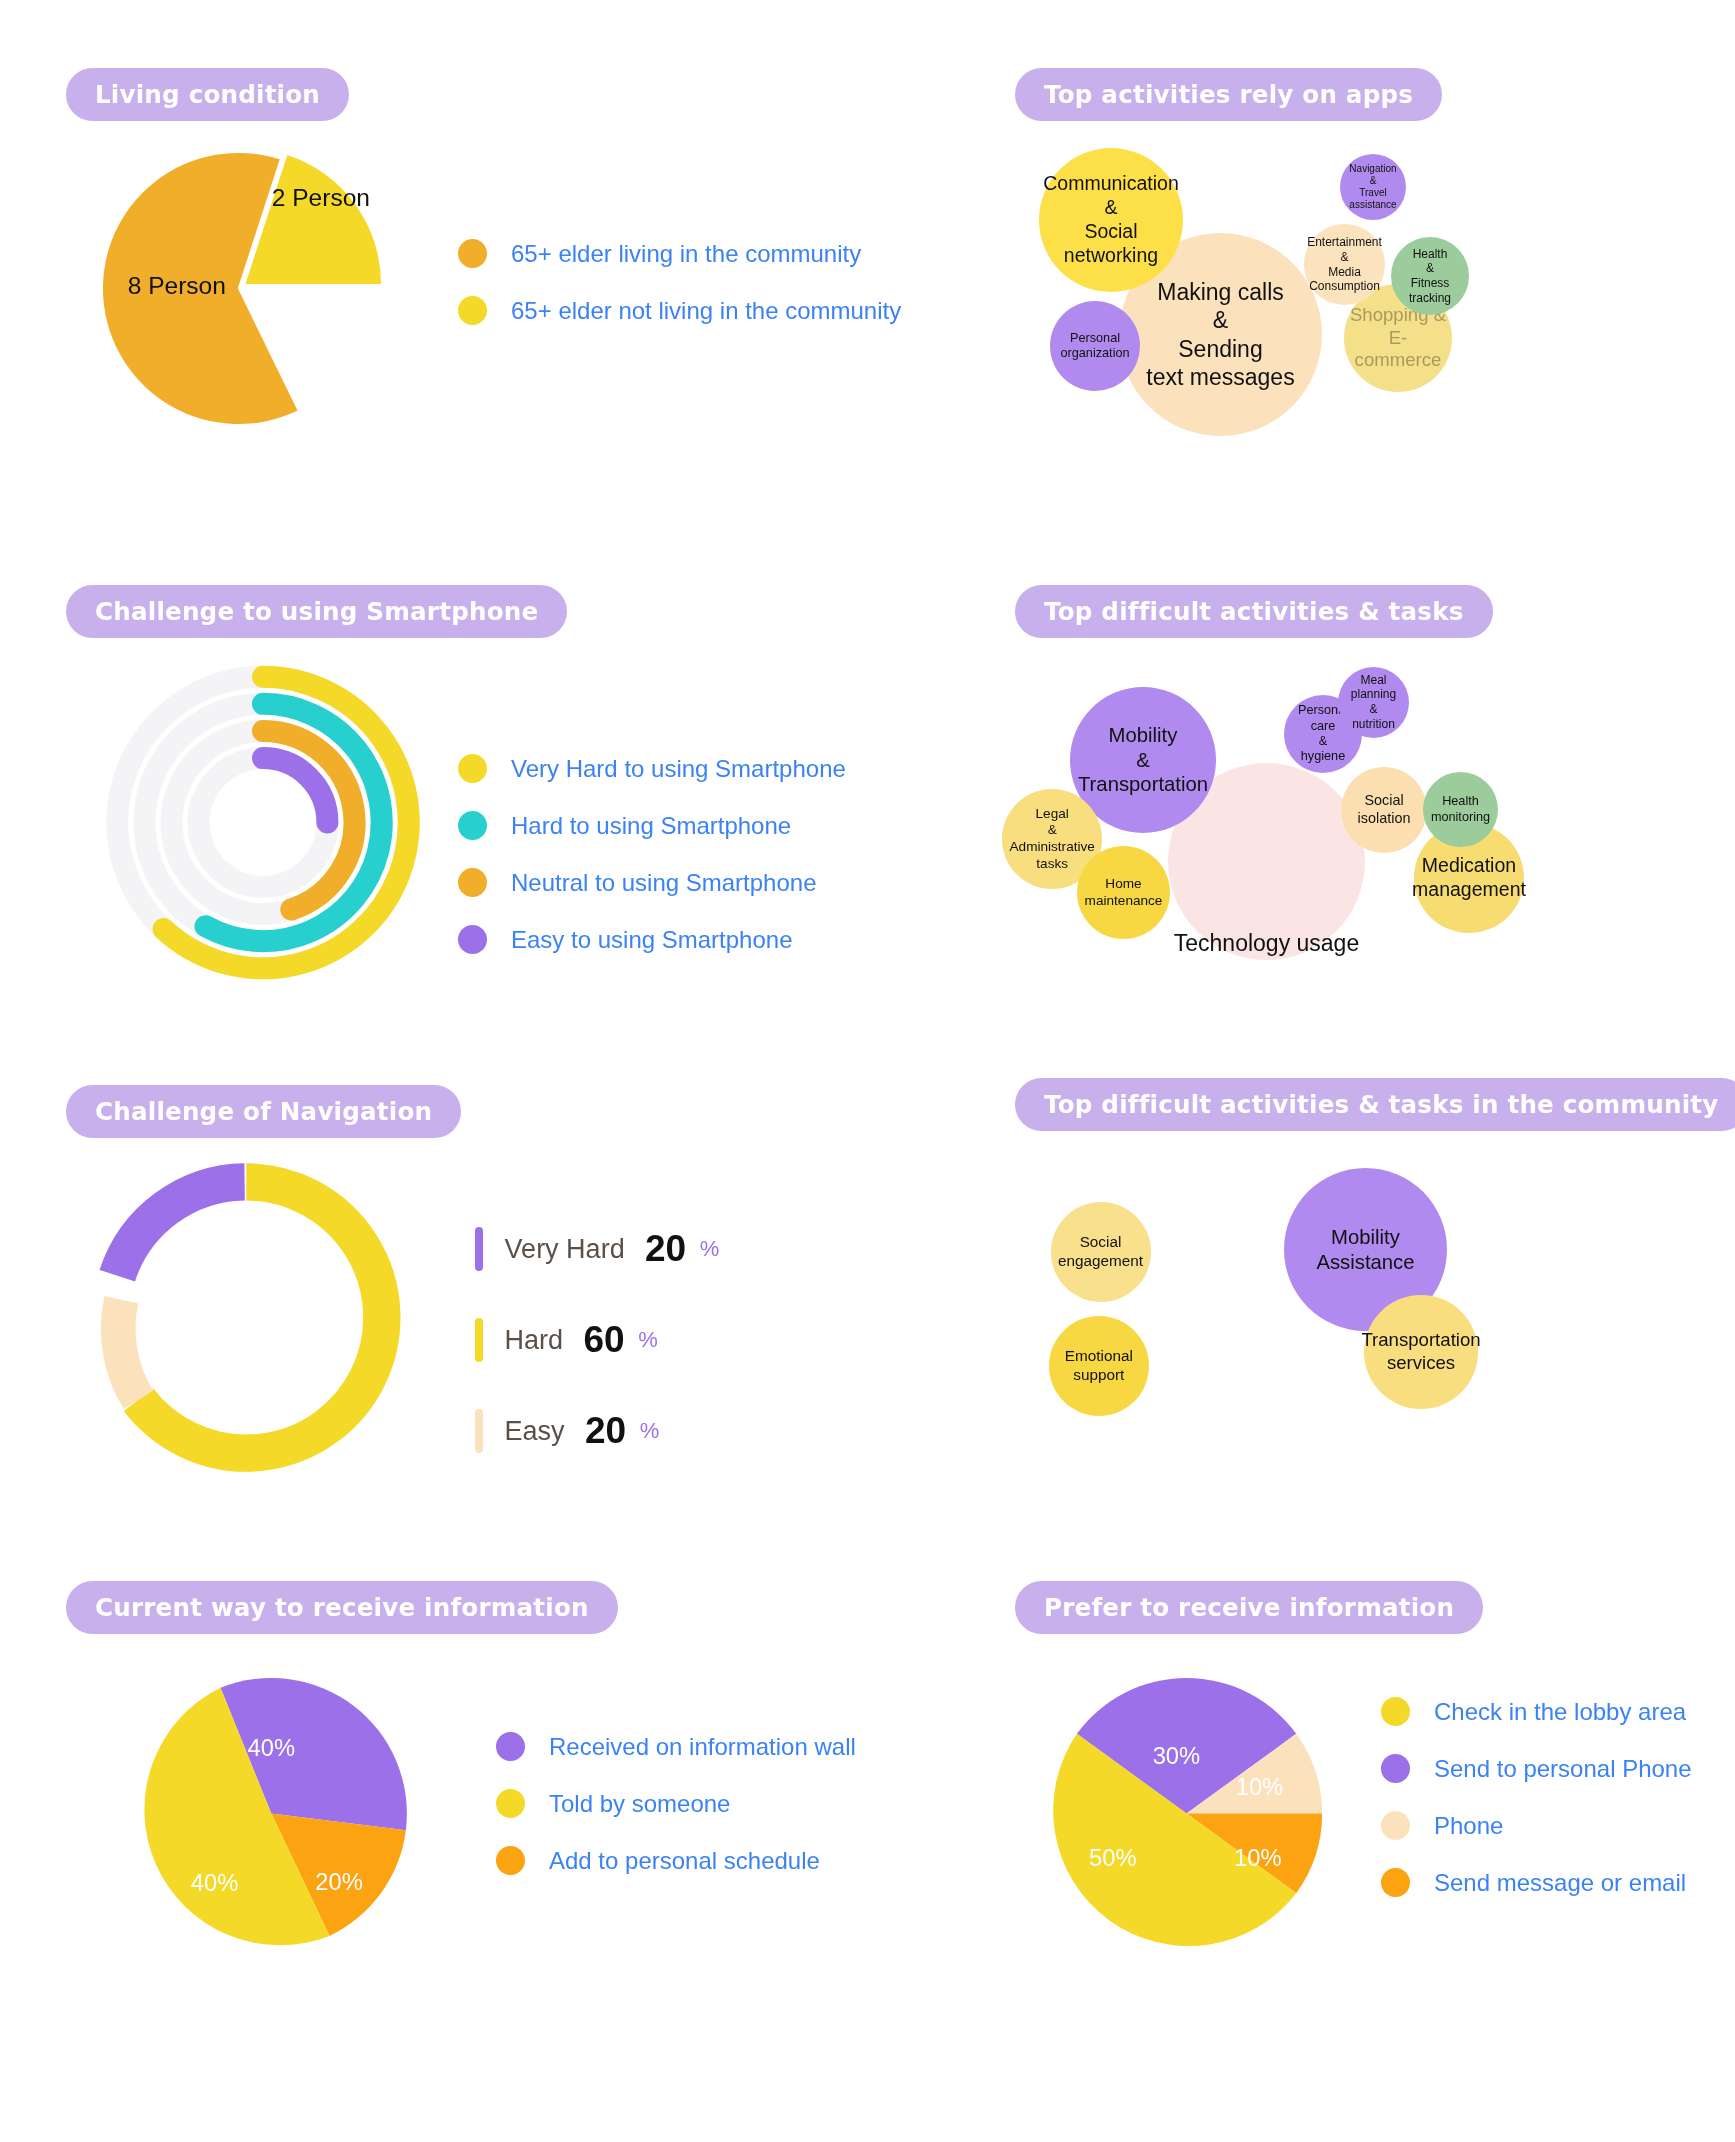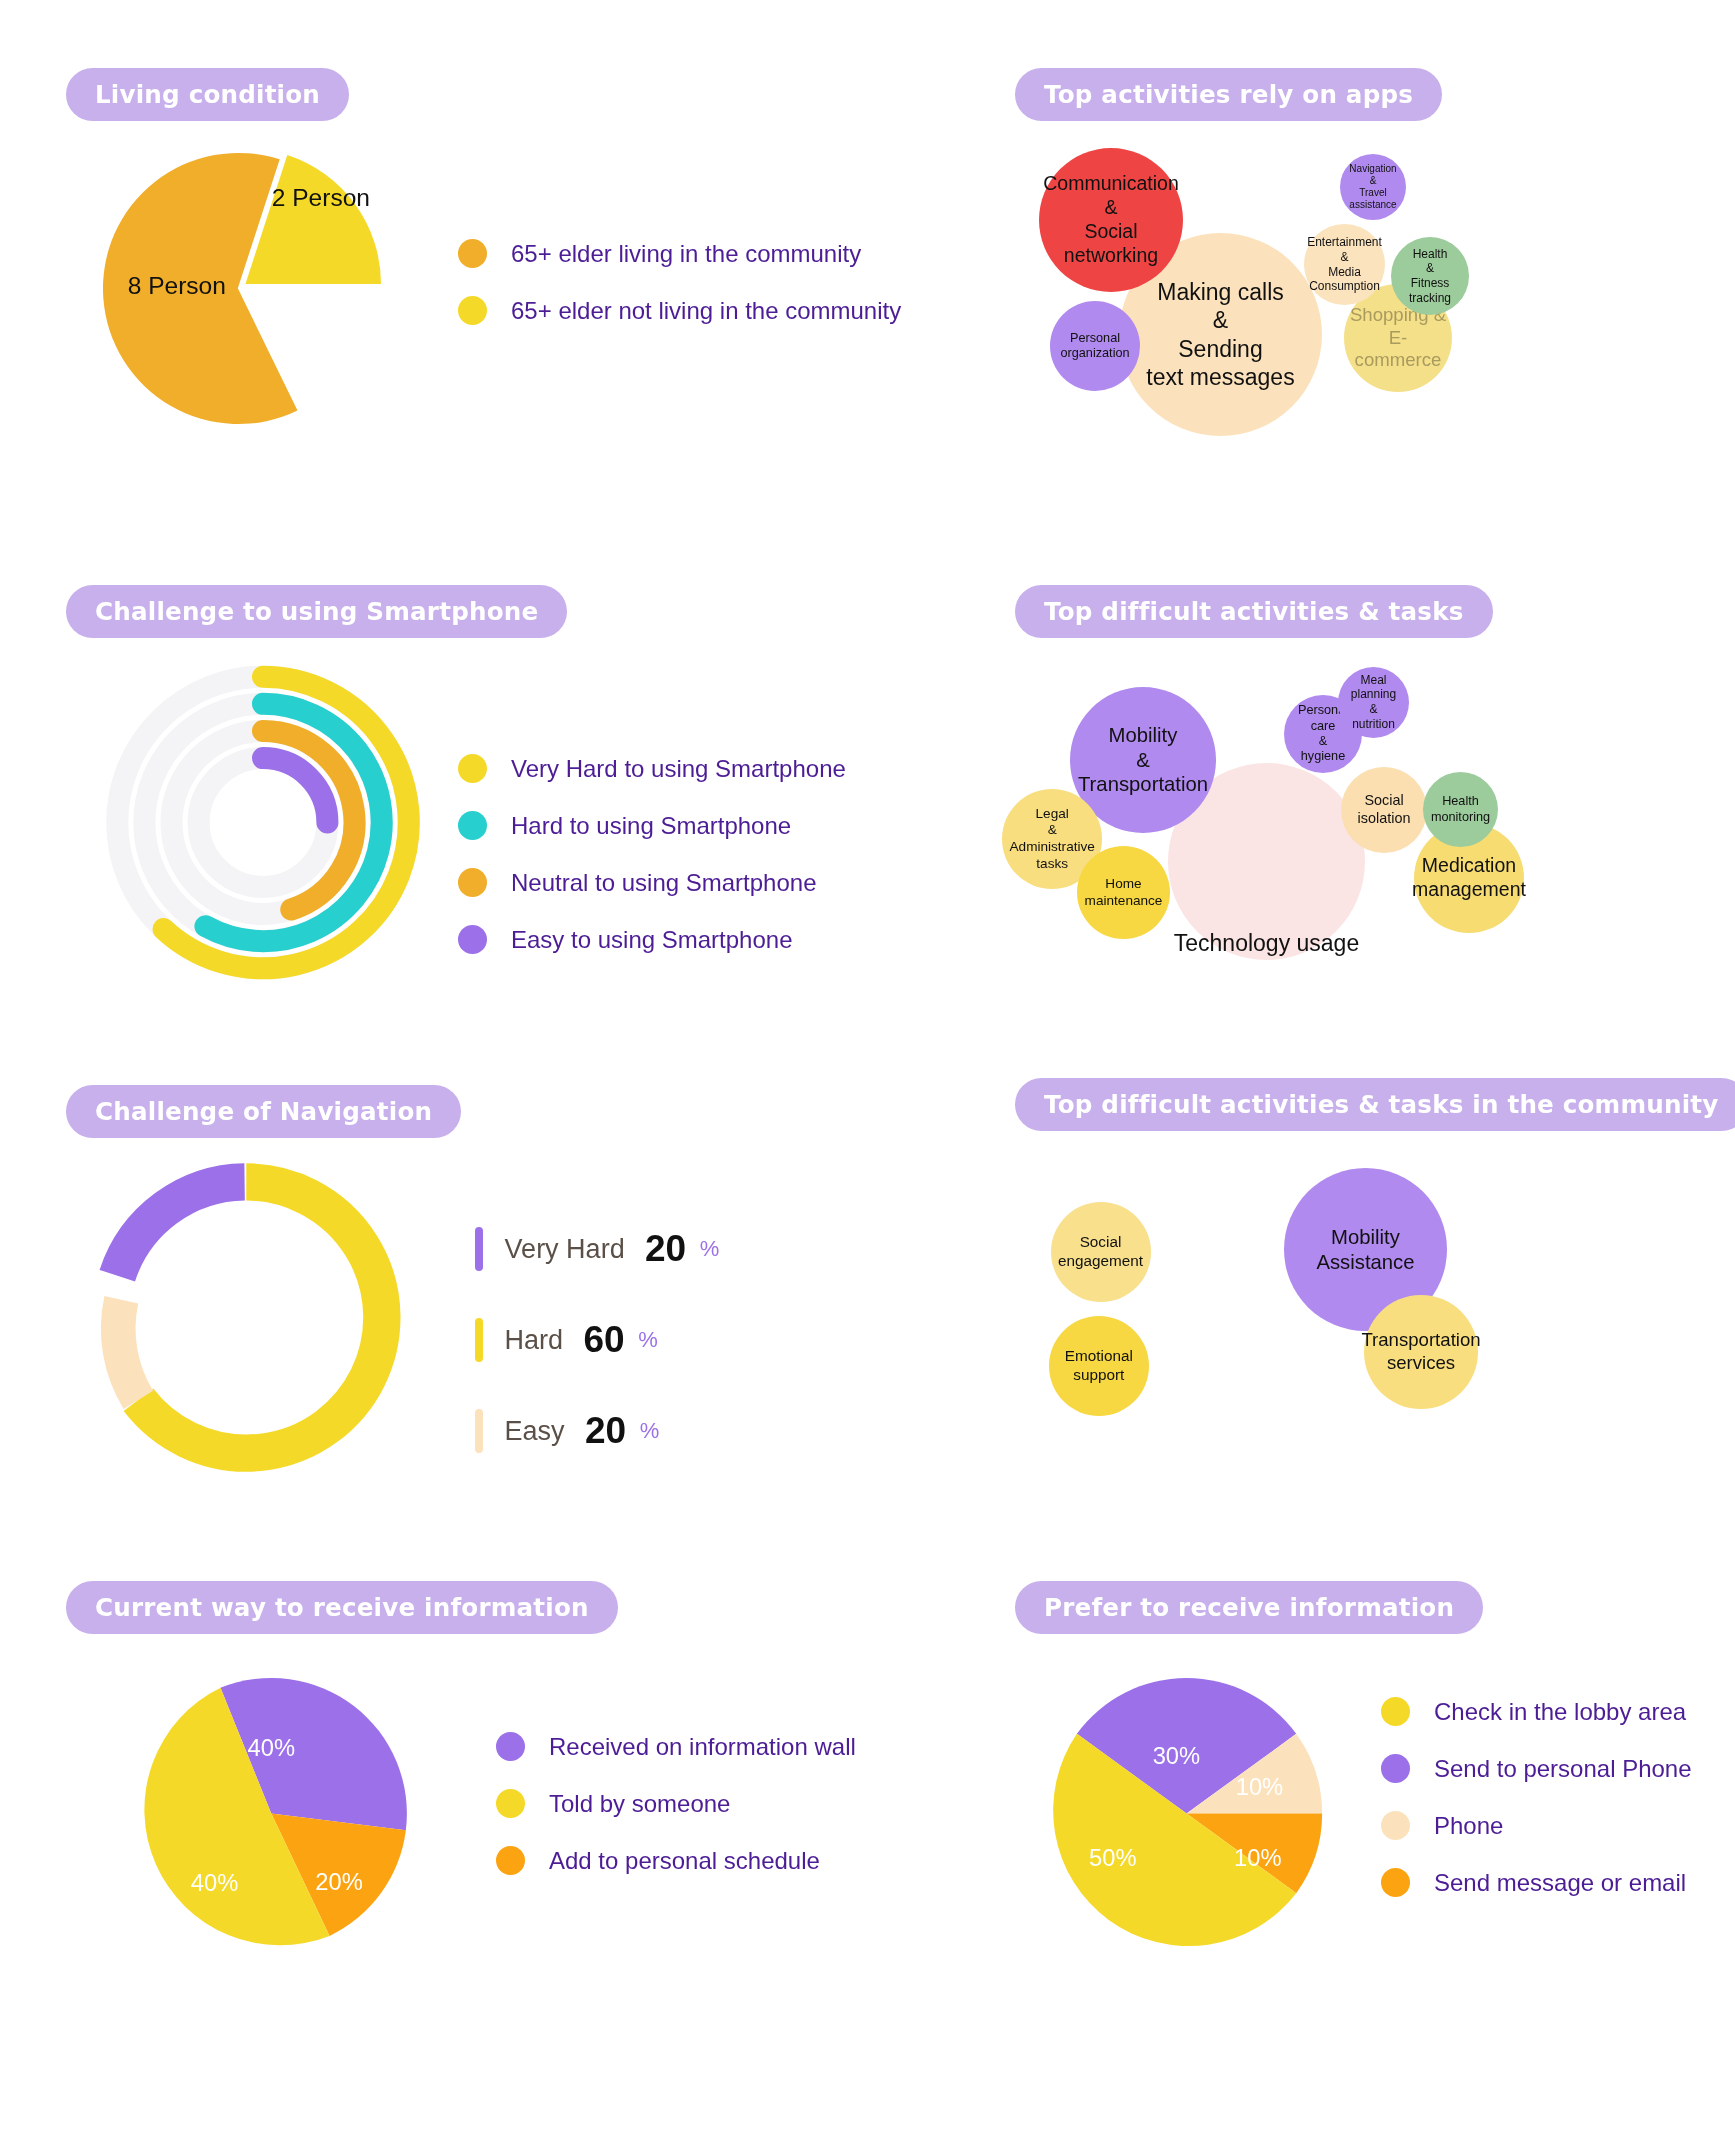--- a/index.html
+++ b/index.html
@@ -13,21 +13,21 @@
   .pill{
     display:inline-flex;align-items:center;justify-content:center;
     background:#C7B0EC;color:#ffffff;border-radius:847px;
     font-size:24.6px;font-weight:600;letter-spacing:0.2px;
     padding:12px 29px;white-space:nowrap;
     font-family:"DejaVu Sans", sans-serif;
   }
   .legend{position:absolute;}
   .legend-row{display:flex;align-items:center;margin-bottom:28px;}
   .dot{width:29px;height:29px;border-radius:50%;flex:0 0 auto;}
-  .legend-label{margin-left:24px;font-size:24px;color:#4c1d95;white-space:nowrap;}
+  .legend-label{margin-left:24px;font-size:24px;color:#3b82f6;white-space:nowrap;}
 
   
   .bar-row{display:flex;align-items:center;margin-bottom:47px;}
   .bar{width:7.6px;height:44px;border-radius:4.2px;flex:0 0 auto;}
   .bar-name{margin-left:22px;font-size:27px;color:#5a5048;min-width:auto;}
   .bar-val{margin-left:20.3px;font-size:37px;font-weight:700;color:#111;}
   .bar-pct{margin-left:13.6px;font-size:22px;color:#9B70E8;}
 
   
   .bubble{
@@ -74,21 +74,21 @@
 </div>
 
 <div class="panel" style="left:1015px;top:68px;">
   <div class="pill">Top activities rely on apps</div>
 </div>
 
 <div class="panel" style="left:1009px;top:127px;width:576px;height:331px;">
   <div class="bubble" style="left:110px;top:106px;width:203px;height:203px;background:#FCE2BC;font-size:23px;">
     <span>Making calls<br>&amp;<br>Sending<br>text messages</span>
   </div>
-  <div class="bubble" style="left:30px;top:21px;width:144px;height:144px;background:#ef4444;font-size:19.5px;">
+  <div class="bubble" style="left:30px;top:21px;width:144px;height:144px;background:#fde047;font-size:19.5px;">
     <span>Communication &amp;<br>Social networking</span>
   </div>
   <div class="bubble" style="left:335px;top:157px;width:108px;height:108px;background:#F5E08A;font-size:18.6px;color:#A99B5E;">
     <span>Shopping &amp;<br>E-commerce</span>
   </div>
   <div class="bubble" style="left:41px;top:174px;width:90px;height:90px;background:#B08AEE;font-size:12.7px;">
     <span>Personal<br>organization</span>
   </div>
   <div class="bubble" style="left:295px;top:97px;width:81px;height:81px;background:#FBE3BE;font-size:12px;">
     <span>Entertainment<br>&amp;<br>Media<br>Consumption</span>

